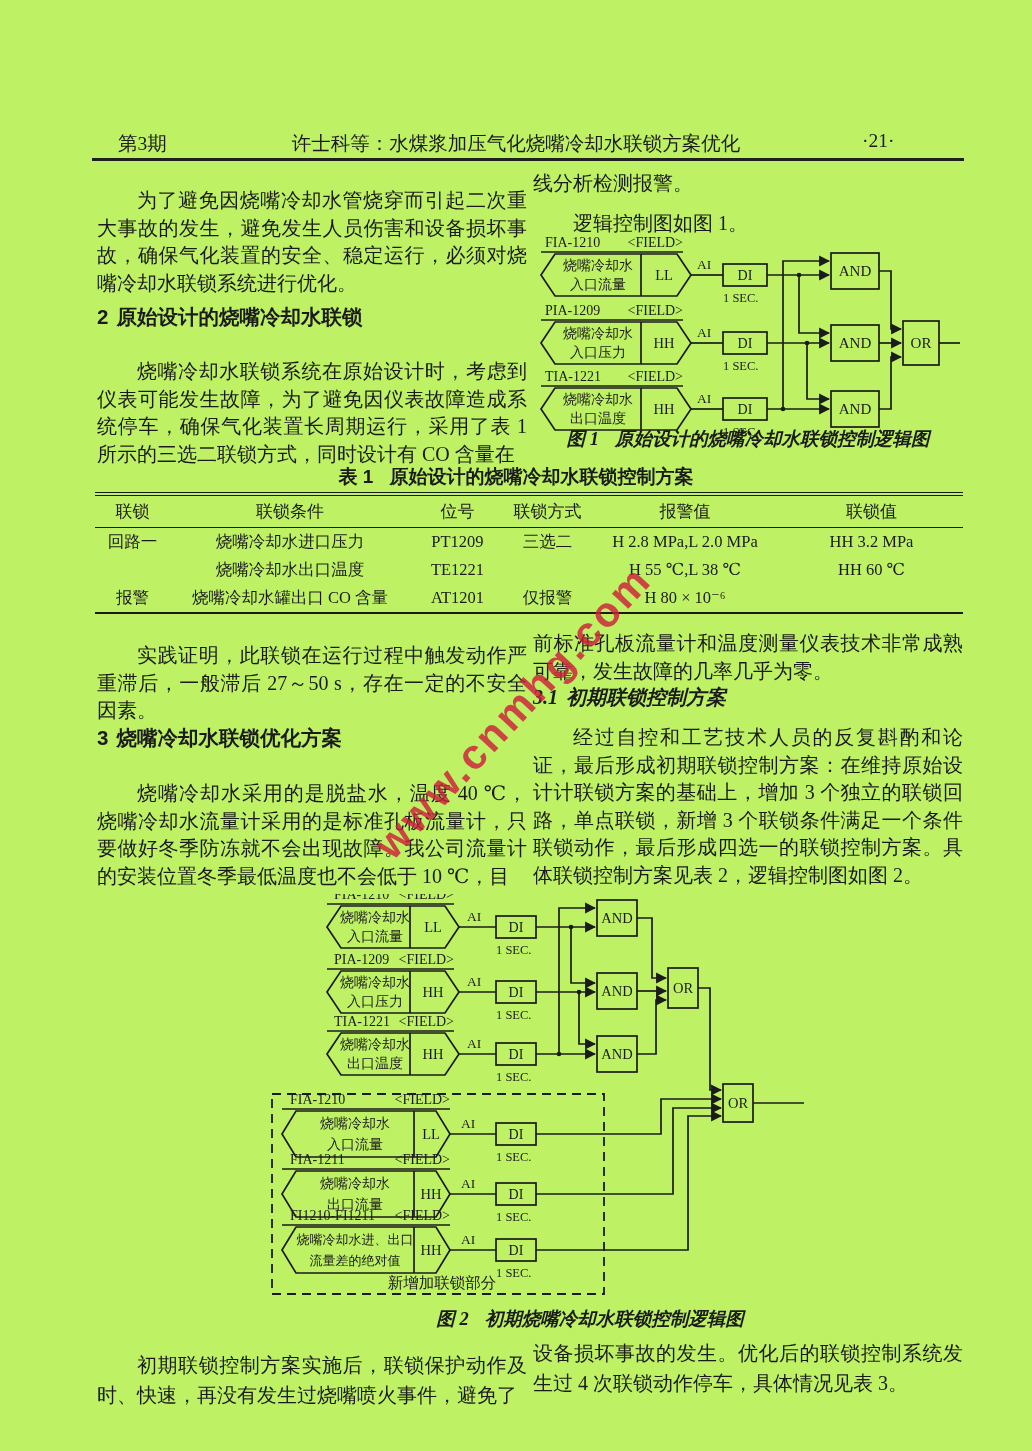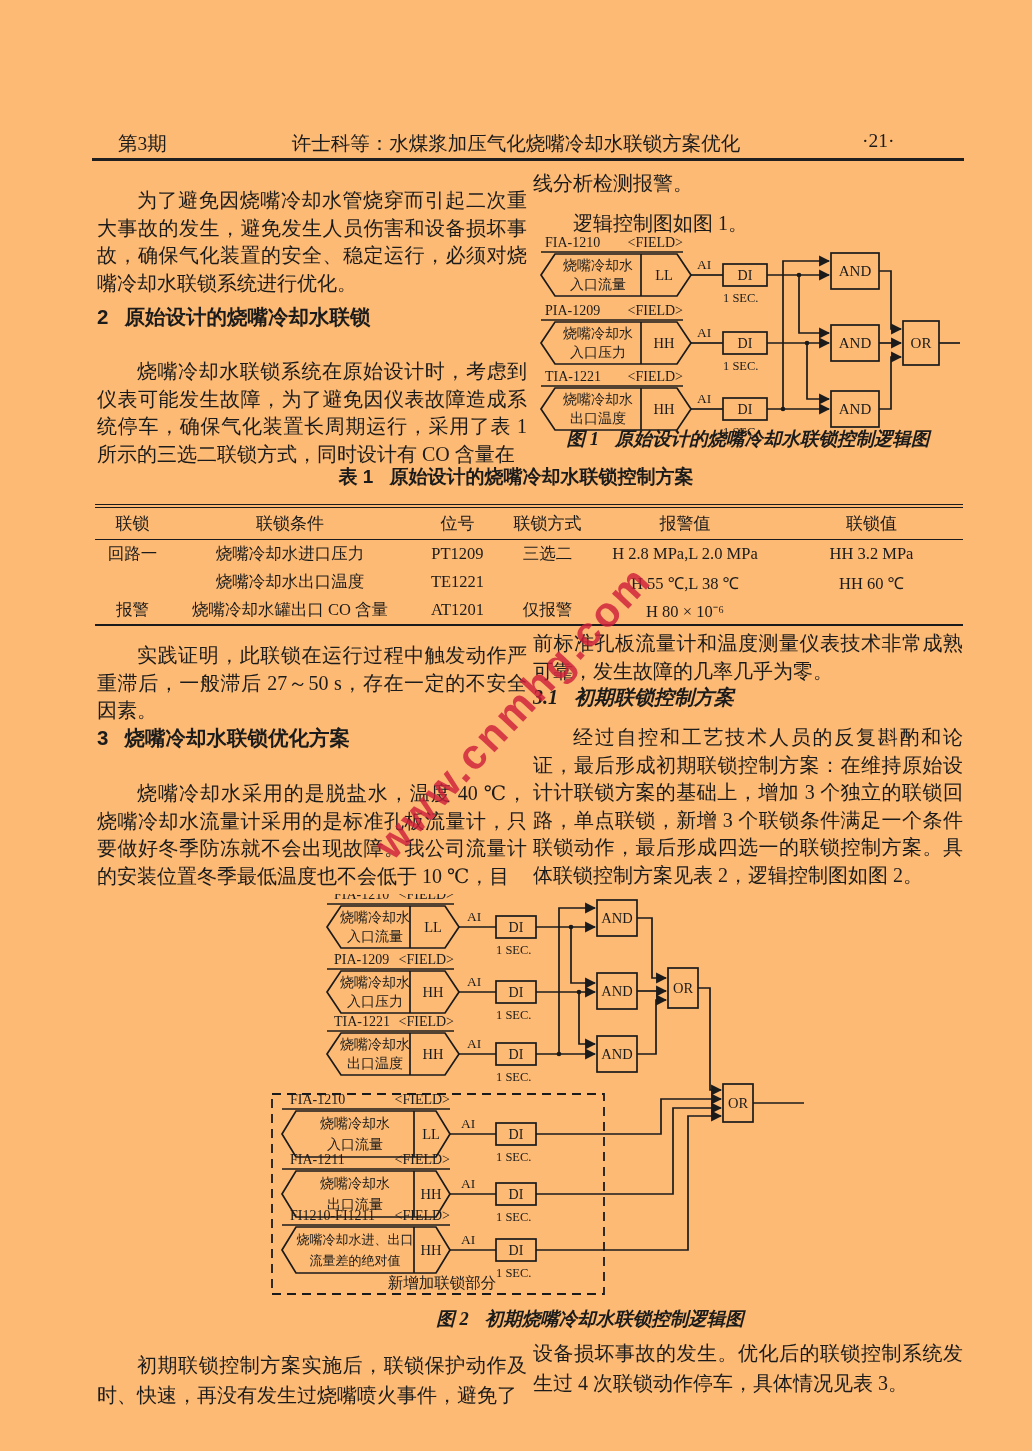--- a/index.html
+++ b/index.html
@@ -1,23 +1,23 @@
 <!DOCTYPE html>
 <html><head>
 <meta charset="utf-8">
 <style>
   html,body{margin:0;padding:0;background:#e9e9e9;}
-  .page{position:relative;width:1032px;height:1451px;background:#fdba74;
+  .page{position:relative;width:1032px;height:1451px;background:#bef264;
         font-family:"Liberation Serif","DejaVu Serif",serif;color:#1b1b1b;overflow:hidden;}
   .abs{position:absolute;}
   .body-text{font-size:20px;line-height:27.5px;text-align:justify;}
   .ind{text-indent:2em;margin-top:12px;}
   .h-sec{font-family:"Liberation Sans","DejaVu Sans",sans-serif;font-weight:700;font-size:20.5px;}
   .h-kai{font-style:italic;font-weight:700;font-size:20px;}
-  .hgap{margin-left:16px;}
+  .hgap{margin-left:8px;}
   .cgap{margin-left:16px;}
   .caption{font-style:italic;font-weight:600;font-size:18.5px;text-align:center;}
   .tbl-title{font-family:"Liberation Sans","DejaVu Sans",sans-serif;font-weight:700;font-size:19px;text-align:center;}
   .header-rule{background:#1f1f1f;height:3px;}
   .hdr{font-size:19.5px;}
   .tablewrap{border-top:1.5px solid #1b1b1b;padding-top:2px;}
   .tablewrap table{width:100%;border-collapse:collapse;border-top:1.5px solid #1b1b1b;border-bottom:2.5px solid #1b1b1b;}
   .tablewrap th{border-bottom:1.3px solid #1b1b1b;font-weight:400;font-size:17px;padding:4px 2px;text-align:center;}
   .tablewrap td{font-size:16.5px;text-align:center;padding:2px 2px;height:24px;}
   .dg line,.dg polyline,.dg polygon,.dg rect{fill:none;stroke:#1b1b1b;stroke-width:1.7;}
@@ -129,21 +129,21 @@
       <line x1="408" y1="106" x2="429" y2="106"></line>
     </g>
   </svg>
   <div class="abs caption" style="left:533px;top:426px;width:430px;">
     <span>图 1</span><span class="cgap">原始设计的烧嘴冷却水联锁控制逻辑图</span>
   </div>
 
   <div class="abs tbl-title" style="left:0;right:0;top:464px;">
     <span>表 1</span><span class="cgap">原始设计的烧嘴冷却水联锁控制方案</span>
   </div>
-  <div class="abs tablewrap" style="left:95px;top:504px;width:868px;font-family:Liberation Serif, serif;">
+  <div class="abs tablewrap" style="left:95px;top:492px;width:868px;">
     <table>
       <colgroup>
           <col style="width:75px">
           <col style="width:240px">
           <col style="width:95px">
           <col style="width:85px">
           <col style="width:190px">
           <col style="width:183px">
         </colgroup>
       <thead>

